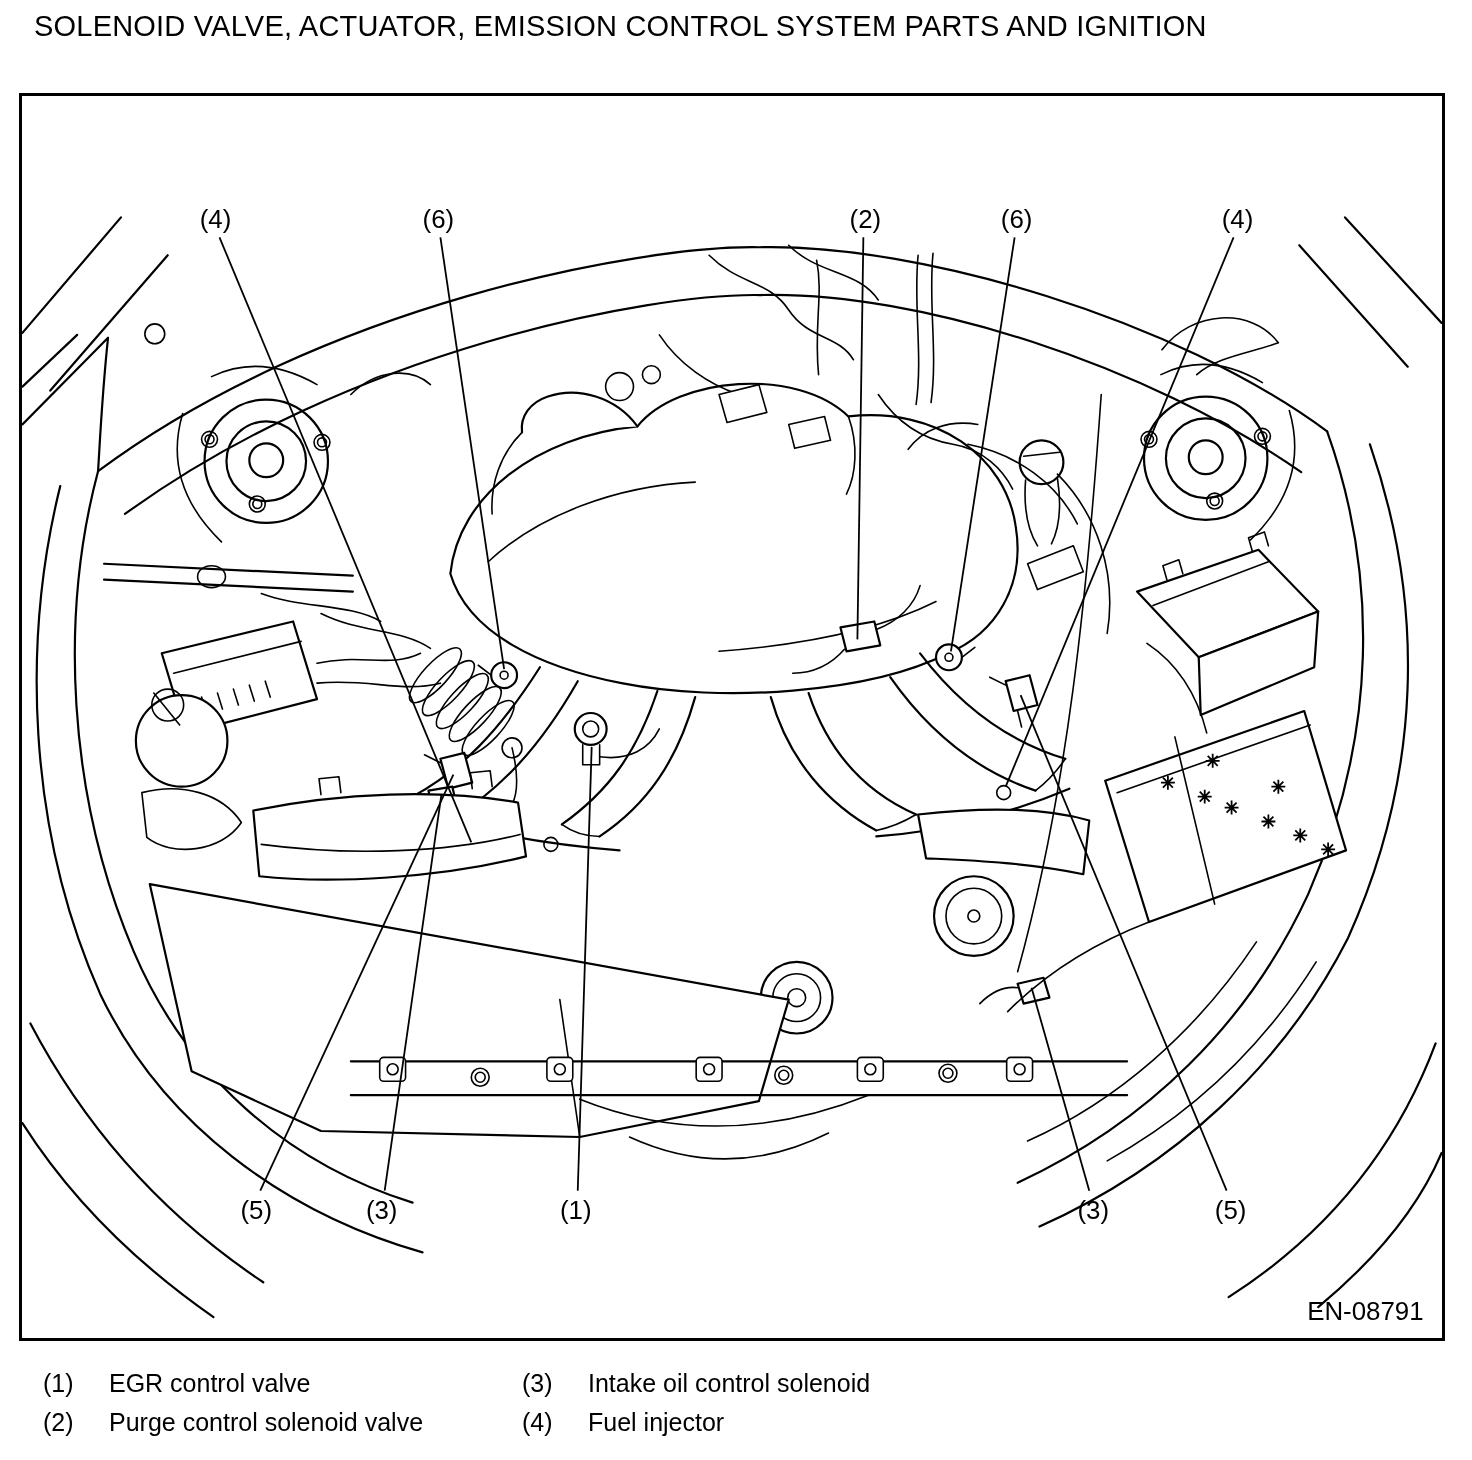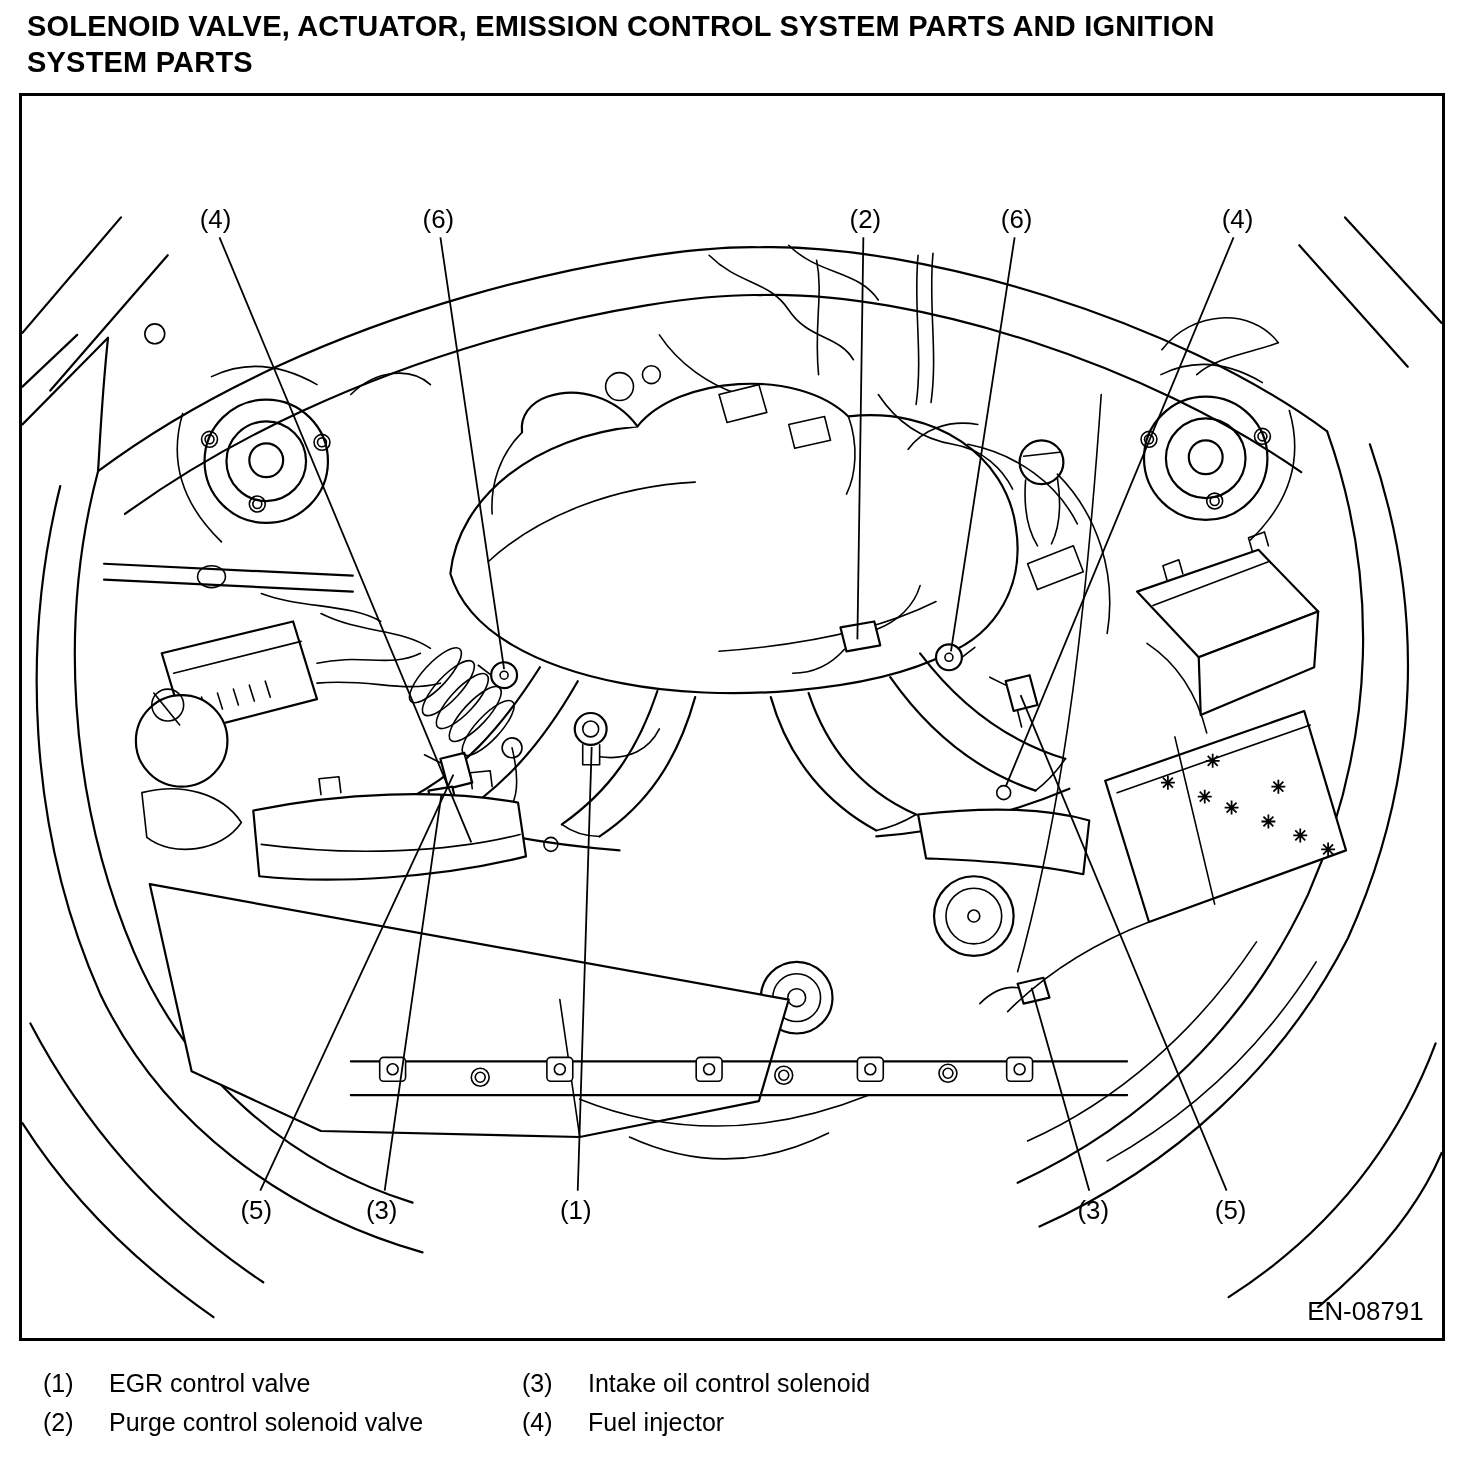--- a/index.html
+++ b/index.html
@@ -1,18 +1,18 @@
 <!DOCTYPE html>
 <html><head>
 <meta charset="utf-8">
 <style>
   html,body{margin:0;padding:0;background:#fff;}
   body{width:1472px;height:1460px;position:relative;overflow:hidden;
        font-family:"Liberation Sans",sans-serif;color:#000;}
-  .title{position:absolute;left:27px;top:8px;font-weight:bold;font-size:29px;
+  .title{position:absolute;left:34px;top:8px;font-weight:normal;font-size:29px;
          line-height:36px;letter-spacing:.2px;white-space:nowrap;}
   .frame{position:absolute;left:19px;top:93px;width:1426px;height:1248px;
          border:3px solid #000;box-sizing:border-box;background:#fff;}
   .frame svg{display:block;width:100%;height:100%;}
   .s{stroke:#000;fill:none;stroke-width:2.2;stroke-linecap:round;stroke-linejoin:round;}
   .sf{stroke:#000;fill:#fff;stroke-width:2.2;stroke-linejoin:round;stroke-linecap:round;}
   .thin{stroke-width:1.6;}
   .leader{stroke:#000;stroke-width:1.8;fill:none;}
   .callout{font-family:"Liberation Sans",sans-serif;font-size:26px;fill:#000;text-anchor:middle;}
   .figcode{font-family:"Liberation Sans",sans-serif;font-size:26px;fill:#000;text-anchor:end;}
@@ -20,21 +20,20 @@
   .legend-col{position:absolute;top:0;}
   .col-0{left:43px;} .col-1{left:522px;} .col-2{left:1008px;}
   .legend-row{height:39px;font-size:25px;line-height:30px;white-space:nowrap;}
   .legend-num{display:inline-block;width:66px;}
 </style>
 </head>
 <body>
 
 <div class="title">
   <div>SOLENOID VALVE, ACTUATOR, EMISSION CONTROL SYSTEM PARTS AND IGNITION</div>
-  <div>SYSTEM PARTS</div>
 </div>
 
 <div class="frame">
 <svg viewBox="0 0 1426 1248" xmlns="http://www.w3.org/2000/svg">
 
   <g>
     <path class="s" d="M 76,377 C 300,210 620,150 740,152 C 900,148 1160,225 1311,337"></path>
     <path class="s" d="M 103,420 C 330,255 630,198 742,200 C 900,196 1130,270 1285,378"></path>
     <path class="s thin" d="M 560,430 Q 600,400 660,395"></path>
     <path class="s thin" d="M 680,520 Q 700,490 730,490"></path>

